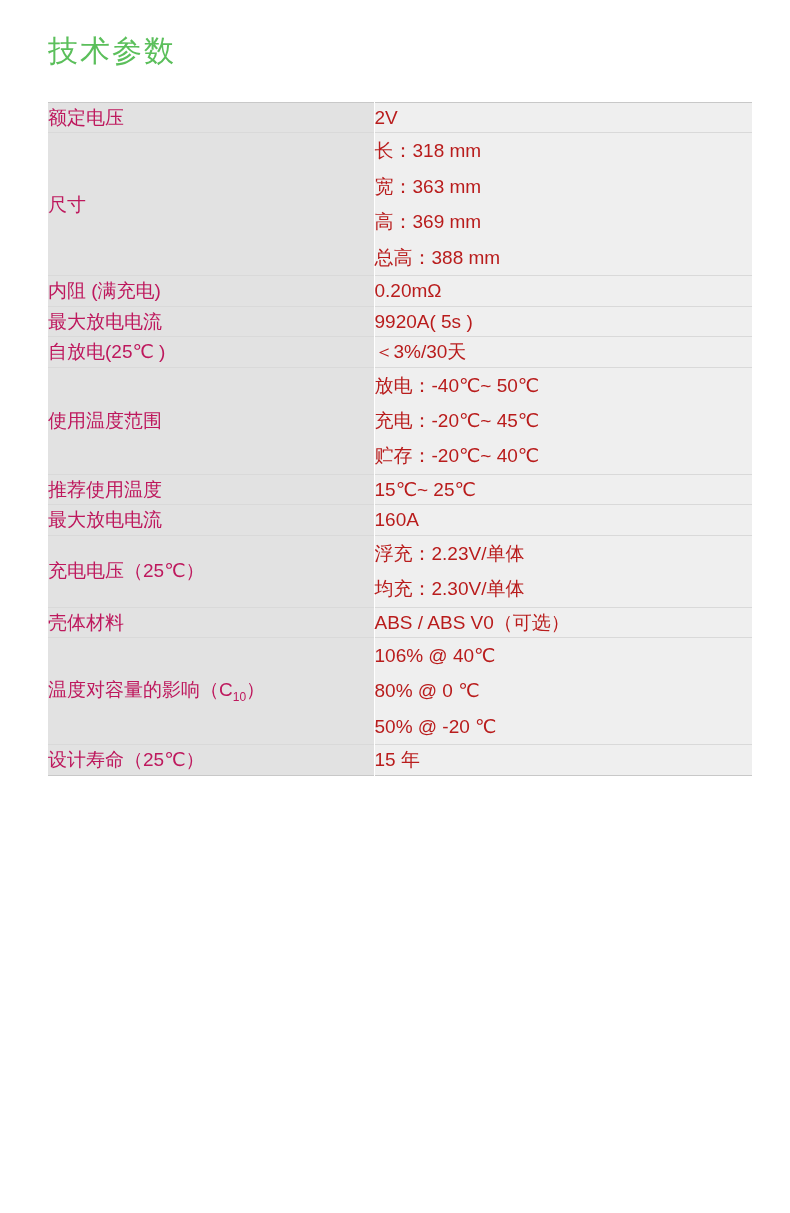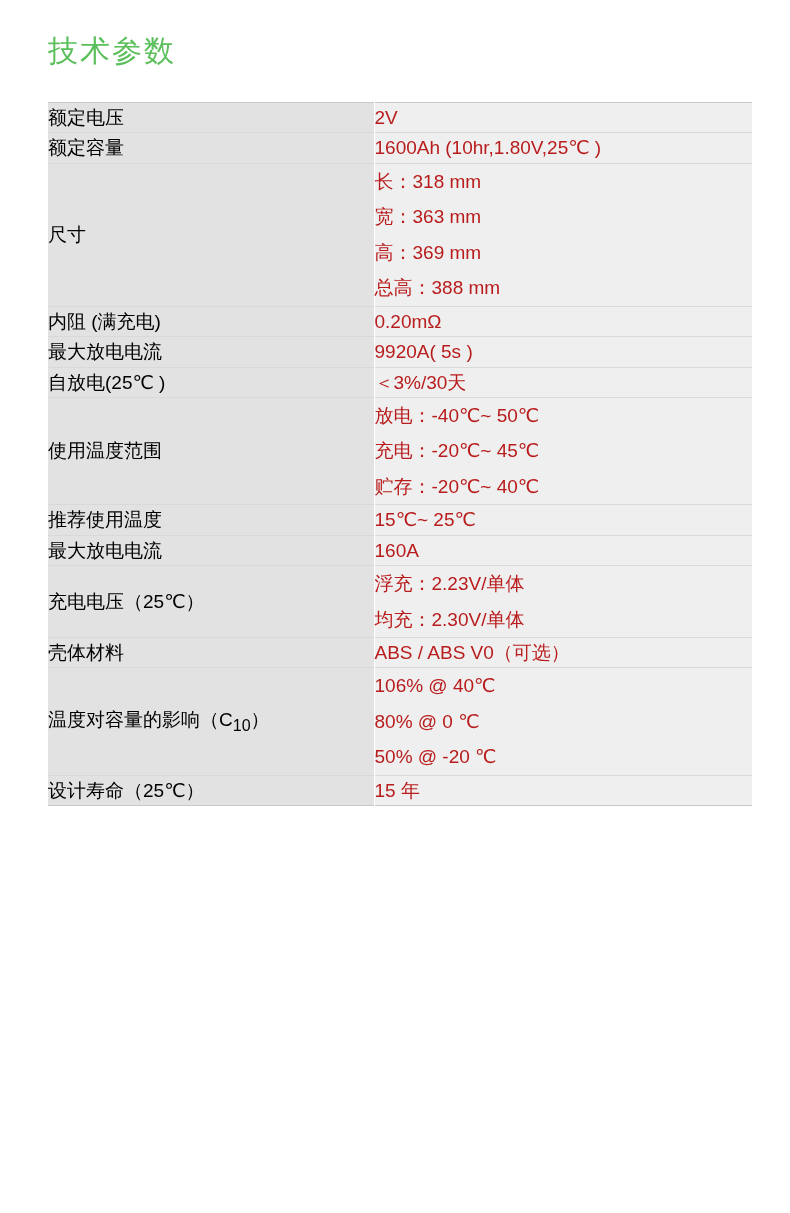--- a/index.html
+++ b/index.html
@@ -47,34 +47,34 @@
   }
   table.spec-table tr:last-child { border-bottom: none; }
   table.spec-table td {
     padding: 0;
     vertical-align: middle;
     font-size: 19px;
     line-height: 1.55;
   }
   td.label {
     background: #e2e2e2;
-    color: #000000;
+    color: #be185d;
     padding: 10px 14px 10px 22px;
     border-right: 1px solid #ffffff;
   }
   td.value {
     background: #efefef;
     color: #b91c1c;
     padding: 10px 14px 10px 22px;
   }
   .multi-line > div {
     padding: 3px 0;
   }
   .sub {
-    font-size: 16px;
+    font-size: 12px;
     vertical-align: sub;
   }
   .nowrap { white-space: nowrap; }
 </style>
 </head>
 <body>
 
 <div class="page">
 
   <h1 class="page-title">技术参数</h1>
@@ -85,24 +85,20 @@
           <col class="c1">
           <col class="c2">
         </colgroup>
       <tbody>
 
         <tr>
           <td class="label">额定电压</td>
           <td class="value">2V</td>
         </tr>
 
-        <tr>
-          <td class="label">额定容量</td>
-          <td class="value nowrap">1600Ah (10hr,1.80V,25℃ )</td>
-        </tr>
 
 
         <tr>
           <td class="label">尺寸</td>
           <td class="value multi-line">
             <div>长：318 mm</div>
             <div>宽：363 mm</div>
             <div>高：369 mm</div>
             <div>总高：388 mm</div>
           </td>

